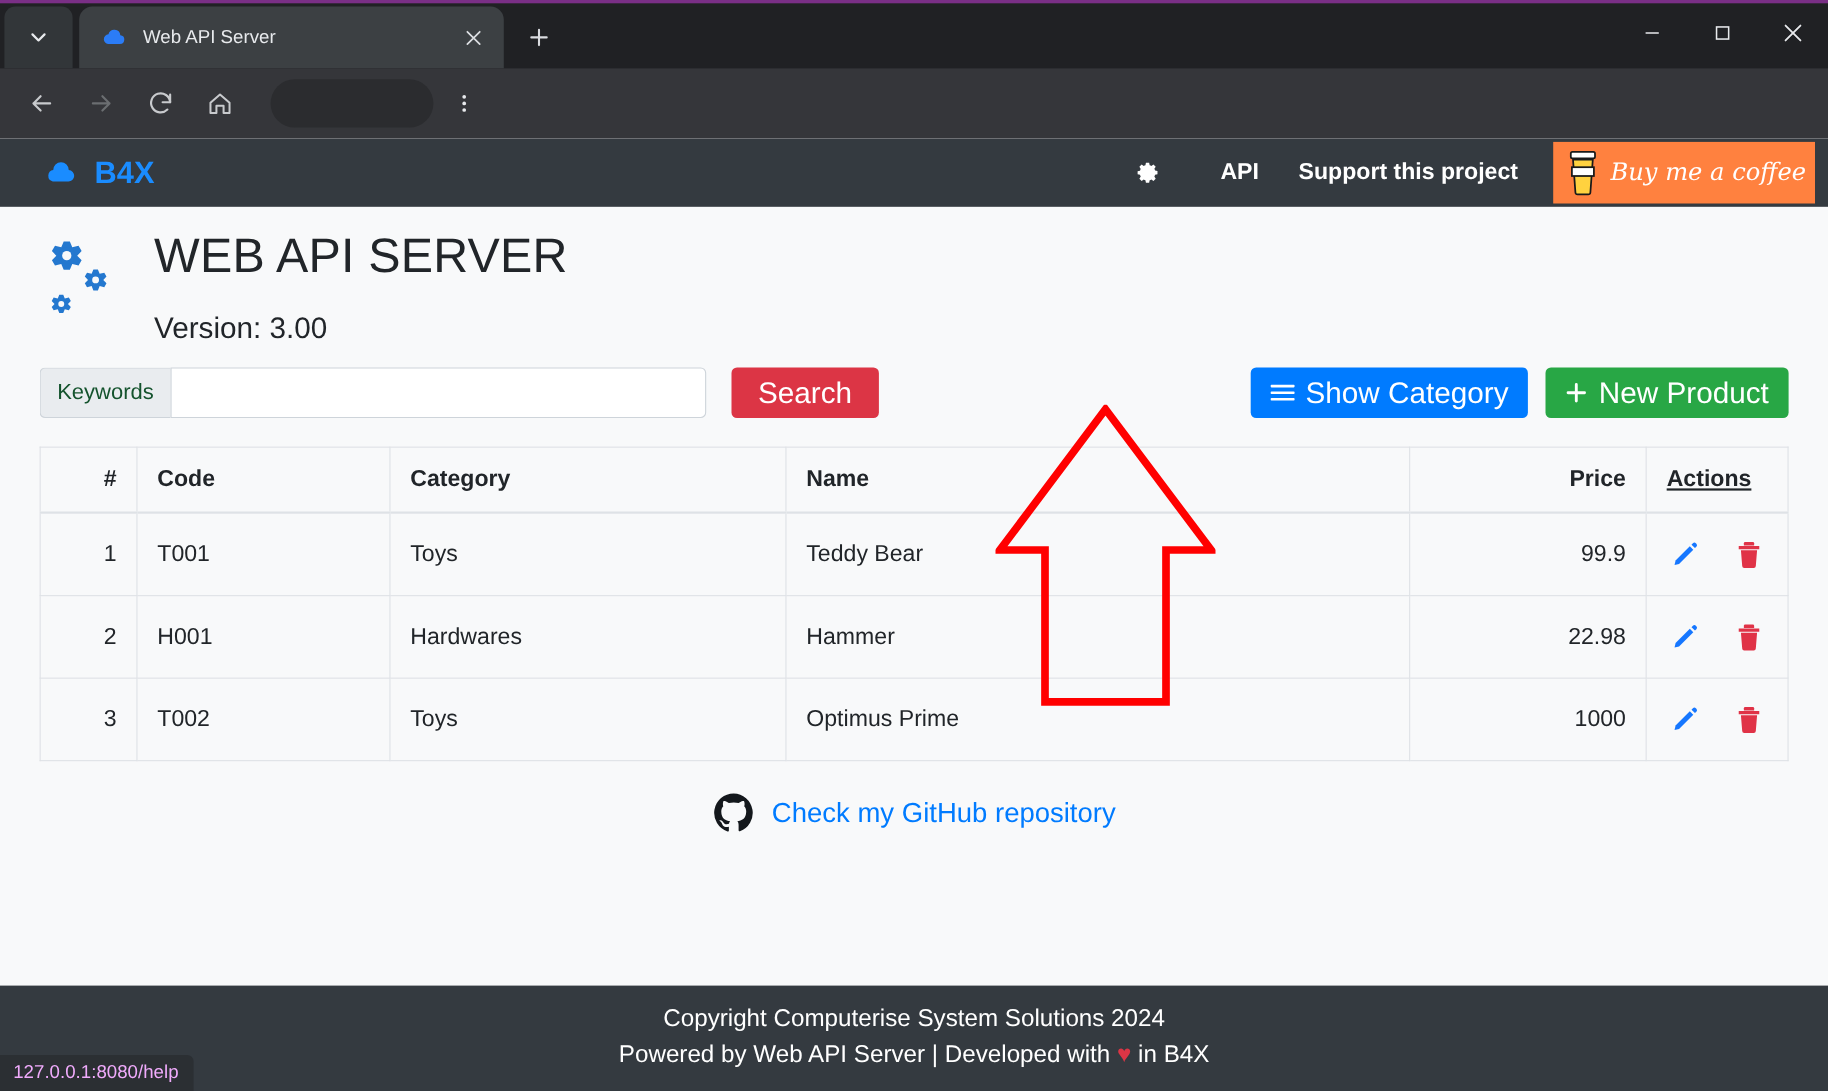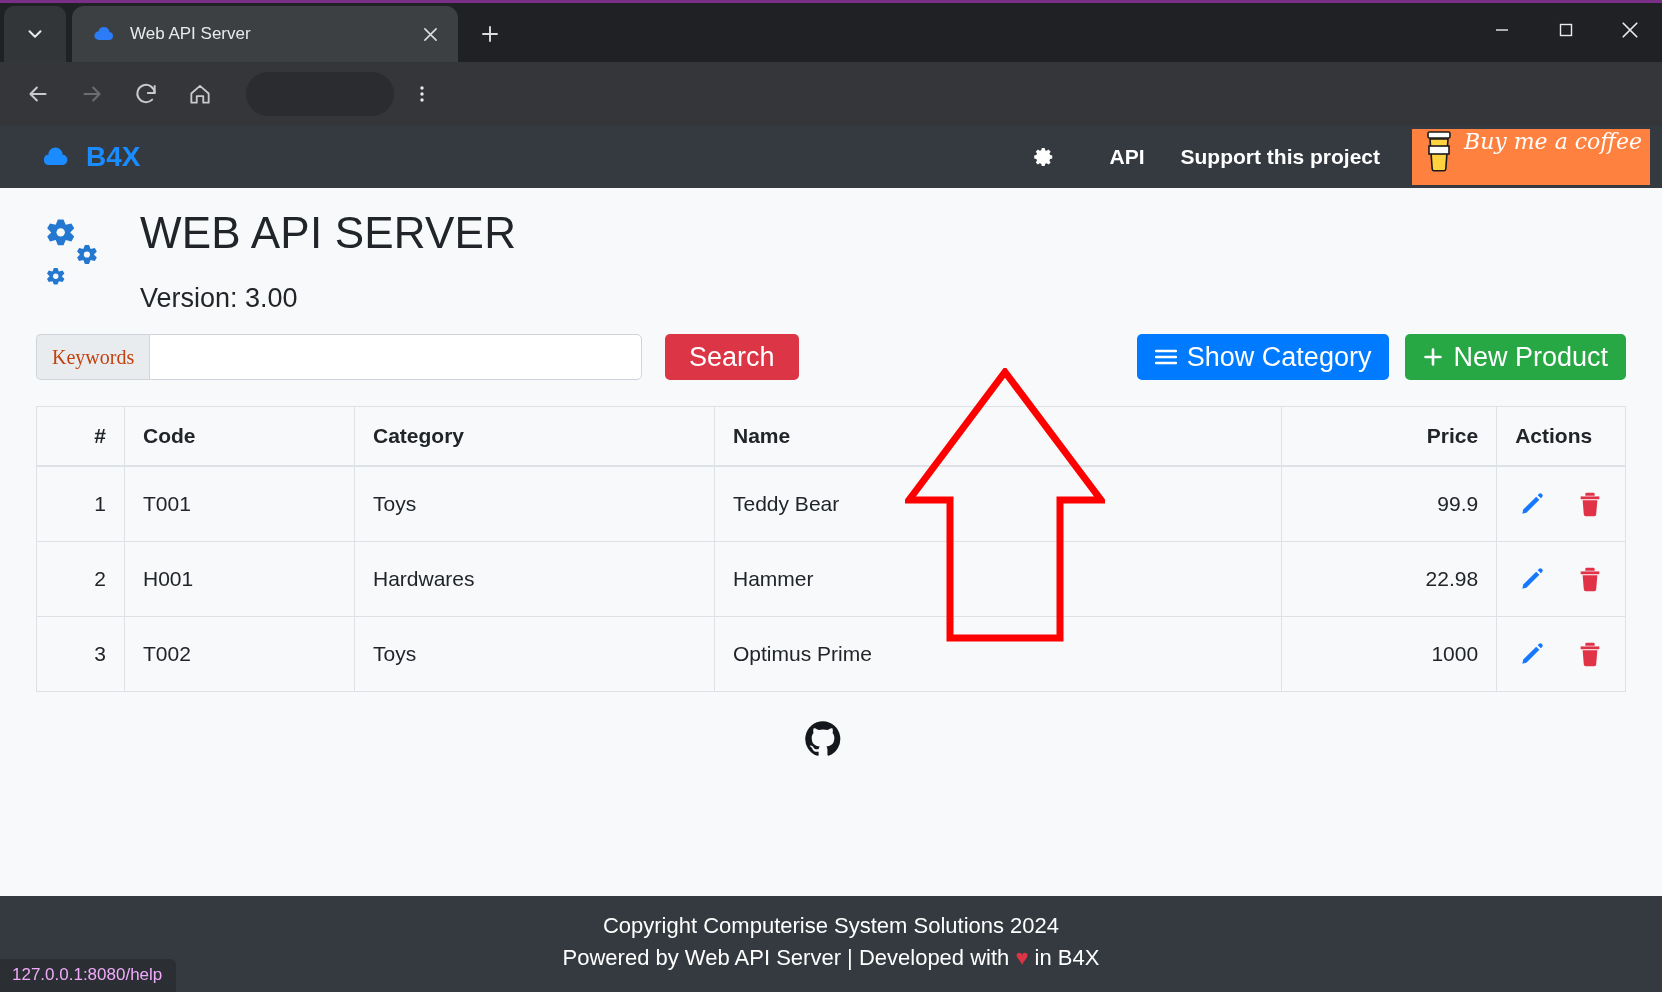--- a/index.html
+++ b/index.html
@@ -164,21 +164,21 @@
     display: flex; align-items: center;
     padding: 0 18px;
     text-decoration: none;
     cursor: pointer;
     gap: 44px;
   }
   .nav-link .gear { margin-right: 10px; display: flex; }
   .coffee-btn {
     height: 56px; width: 238px;
     background: #ff813f;
-    display: flex; 
+    display: flex; align-items: center;
     padding: 0 10px;
     margin-left: 14px; margin-right: 12px;
     cursor: pointer;
   }
   .coffee-btn .cup { flex: 0 0 34px; margin-right: 8px; display: flex; }
   .coffee-btn .coffee-text {
     color: #ffffff;
     font-size: 22px;
     font-family: "DejaVu Serif", serif;
     font-style: italic;
@@ -214,21 +214,21 @@
     margin-top: 20px;
   }
   .input-group { display: flex; align-items: stretch; width: 606px; height: 46px; }
   .input-label {
     background: #e9ecef;
     border: 1px solid #ced4da;
     border-right: none;
     border-radius: 5px 0 0 5px;
     display: flex; align-items: center;
     padding: 0 15px;
-    font-size: 20px; color: #c2410c; font-family: Liberation Serif, serif;
+    font-size: 20px; color: #14532d;
   }
   .input-field {
     flex: 1;
     border: 1px solid #ced4da;
     border-radius: 0 5px 5px 0;
     background: #ffffff;
     font-size: 20px;
     padding: 0 12px;
     color: #495057;
     font-family: "Liberation Sans", sans-serif;
@@ -268,21 +268,21 @@
   table.products td {
     font-size: 21px; color: #212529;
     padding: 20px 18px;
     border: 1px solid #dee2e6;
   }
   .col-num  { width: 88px;  text-align: right !important; }
   .col-code { width: 230px; }
   .col-cat  { width: 360px; }
   .col-name { }
   .col-price{ width: 215px; text-align: right !important; }
-  .col-act  { width: 120px; }
+  .col-act  { width: 120px; text-decoration: underline; }
   td.num, th.num { text-align: right; }
   td.price, th.price { text-align: right; }
   .action-cell { white-space: nowrap; }
   .act-btn {
     display: inline-flex; align-items: center; justify-content: center;
     width: 34px; height: 34px;
     vertical-align: middle;
     cursor: pointer;
   }
   .act-btn + .act-btn { margin-left: 18px; }
@@ -584,20 +584,21 @@
           </tr>
         </tbody>
       </table>
 
       <div class="github-row">
         <span class="gh-icon">
           <svg width="38" height="38" viewBox="0 0 24 24">
             <path fill="#14181c" d="M12 .8a11.2 11.2 0 0 0-3.54 21.83c.56.1.77-.24.77-.54v-2.1c-3.12.68-3.78-1.5-3.78-1.5-.51-1.3-1.25-1.65-1.25-1.65-1.02-.7.08-.68.08-.68 1.13.08 1.72 1.16 1.72 1.16 1 1.72 2.63 1.22 3.27.94.1-.73.39-1.22.71-1.5-2.49-.28-5.11-1.25-5.11-5.55 0-1.23.44-2.23 1.16-3.02-.12-.28-.5-1.42.11-2.96 0 0 .94-.3 3.08 1.15a10.7 10.7 0 0 1 5.61 0c2.14-1.45 3.08-1.15 3.08-1.15.61 1.54.23 2.68.11 2.96.72.79 1.16 1.79 1.16 3.02 0 4.31-2.63 5.27-5.13 5.54.4.35.76 1.04.76 2.1v3.12c0 .3.2.65.78.54A11.2 11.2 0 0 0 12 .8z"></path>
           </svg>
         </span>
+        <a class="github-link">Check my GitHub repository</a>
       </div>
 
       <svg class="annot-arrow" viewBox="0 0 200 275">
         <path d="M100 4 L196 132 L155 132 L155 270 L45 270 L45 132 L4 132 Z" fill="none" stroke="#ff0000" stroke-width="7" stroke-linejoin="miter"></path>
       </svg>
     </div>
 
     <div class="site-footer">
       <div class="footer-line">Copyright Computerise System Solutions 2024</div>
       <div class="footer-line">

